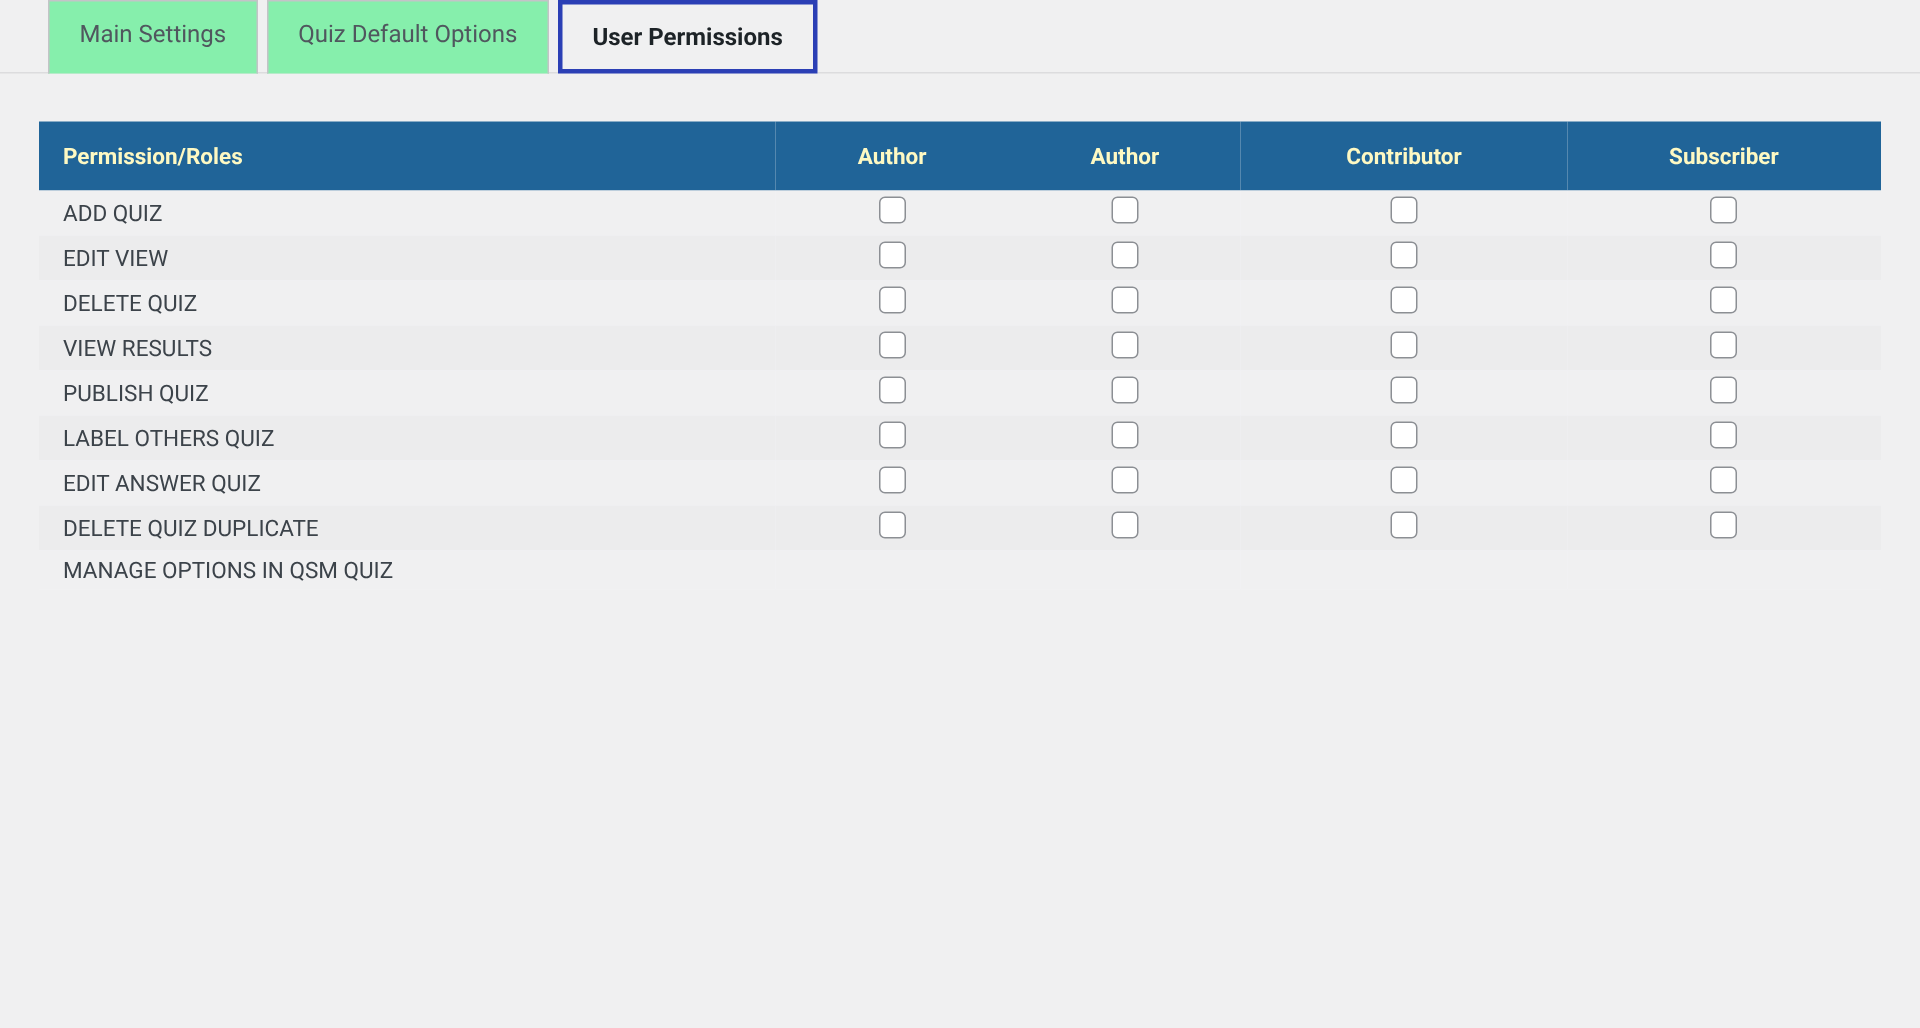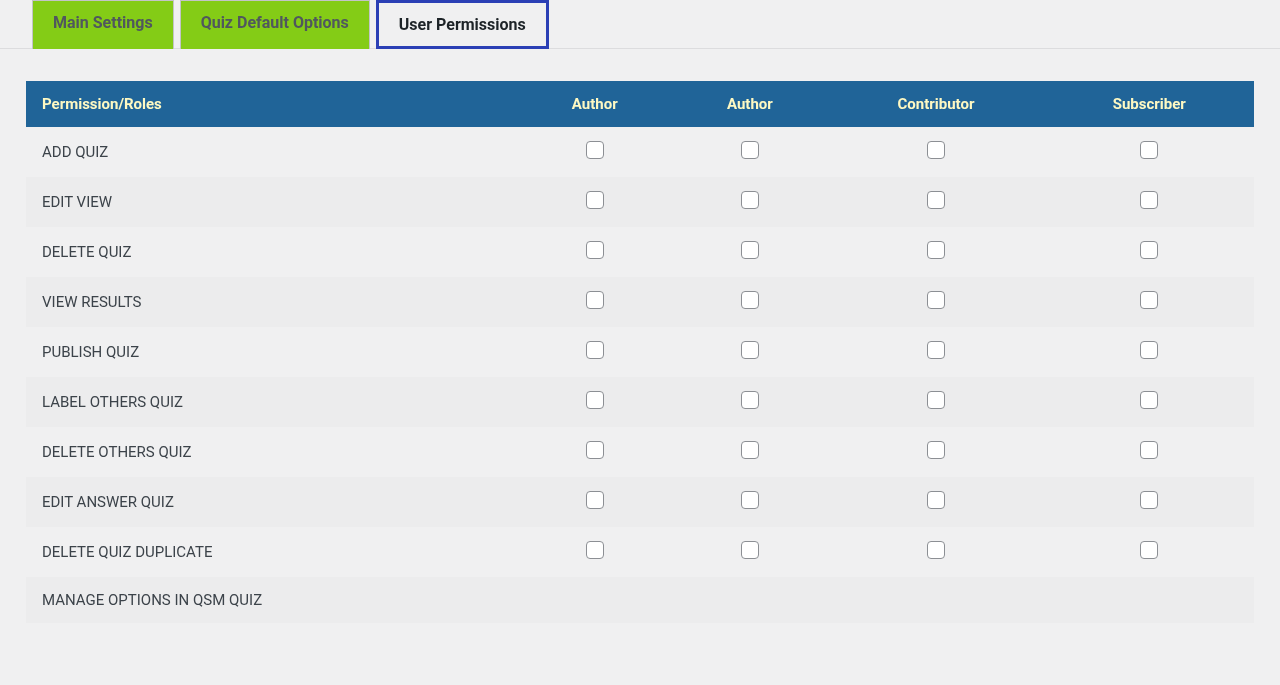--- a/index.html
+++ b/index.html
@@ -10,23 +10,23 @@
     }
     .tabs {
       display: flex;
       padding: 0 0 0 32px;
       border-bottom: 1px solid #dcdcde;
       gap: 6px;
     }
     .tab {
       padding: 12px 20px;
       font-size: 16px;
-      font-weight: 700;
+      font-weight: 400;
       color: #50575e;
-      background: #84cc16;
+      background: #86efac;
       border: 1px solid #c3c4c7;
       border-bottom: none;
       cursor: pointer;
       margin-bottom: -1px;
     }
     .tab.active {
       background: #f0f0f1;
       border: 3px solid #2b3fb5;
       color: #1d2327;
       font-weight: 700;
@@ -53,21 +53,21 @@
       text-align: left;
       width: 40%;
     }
     tbody tr:nth-child(even) {
       background: #ececed;
     }
     tbody tr:nth-child(odd) {
       background: #f0f0f1;
     }
     tbody td {
-      padding: 14px 16px;
+      padding: 4px 16px;
       font-size: 15px;
       color: #3c434a;
       text-align: center;
       vertical-align: middle;
     }
     tbody td:first-child {
       text-align: left;
     }
     input[type="checkbox"] {
       width: 18px;
@@ -145,27 +145,20 @@
           <td><input type="checkbox" style=""></td>
         </tr>
         <tr>
           <td>LABEL OTHERS QUIZ</td>
           <td><input type="checkbox" style=""></td>
           <td><input type="checkbox" style=""></td>
           <td><input type="checkbox" style=""></td>
           <td><input type="checkbox" style=""></td>
         </tr>
         <tr>
-          <td>DELETE OTHERS QUIZ</td>
-          <td><input type="checkbox" style=""></td>
-          <td><input type="checkbox" style=""></td>
-          <td><input type="checkbox" style=""></td>
-          <td><input type="checkbox" style=""></td>
-        </tr>
-        <tr>
           <td>EDIT ANSWER QUIZ</td>
           <td><input type="checkbox" style=""></td>
           <td><input type="checkbox" style=""></td>
           <td><input type="checkbox" style=""></td>
           <td><input type="checkbox" style=""></td>
         </tr>
         <tr>
           <td>DELETE QUIZ DUPLICATE</td>
           <td><input type="checkbox" style=""></td>
           <td><input type="checkbox" style=""></td>

